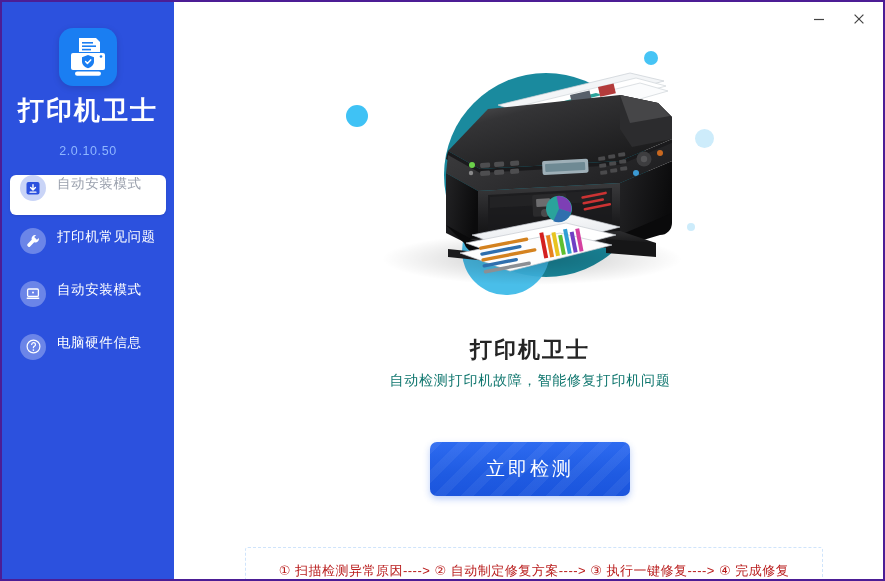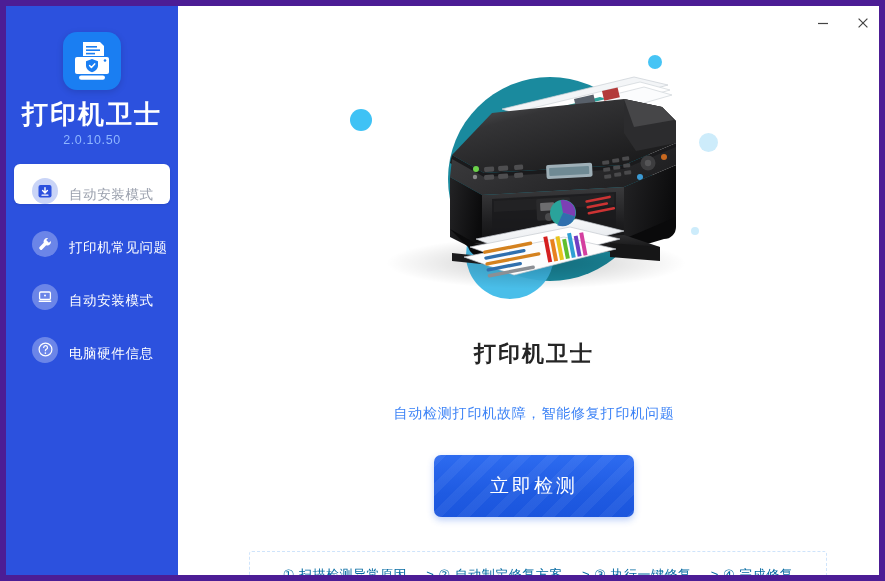--- a/index.html
+++ b/index.html
@@ -12,21 +12,21 @@
     overflow: hidden;
     font-family: "Liberation Sans", "DejaVu Sans", sans-serif;
     background: #ffffff;
   }
   #app {
     position: relative;
     width: 885px;
     height: 581px;
     background: #ffffff;
     box-sizing: border-box;
-    border: 6px solid #4c1d95;
+    border: 2px solid #4c1d95;
     overflow: hidden;
   }
 
   
   #sidebar {
     position: absolute;
     left: 0;
     top: 0;
     width: 172px;
     height: 581px;
@@ -50,36 +50,36 @@
   #brand-name {
     margin-top: 10px;
     text-align: center;
     color: #ffffff;
     font-size: 26px;
     font-weight: bold;
     letter-spacing: 2px;
     line-height: 1.1;
   }
   #brand-version {
-    margin-top: 4px;
+    margin-top: 19px;
     text-align: center;
     color: #8fb6ff;
     font-size: 12.5px;
     letter-spacing: 0.6px;
   }
   #nav {
     margin-top: 17px;
   }
   .nav-item {
     position: relative;
     height: 40px;
     margin: 0 8px 13px 8px;
     display: flex;
-    align-items: flex-end;
-    padding-left: 18px;
+    align-items: flex-start;
+    padding-left: 10px;
     box-sizing: border-box;
     border-radius: 6px;
     cursor: pointer;
   }
   .nav-item.active {
     background: #ffffff;
     box-shadow: 0 1px 3px rgba(0,0,0,0.10);
   }
   .nav-icon {
     width: 26px;
@@ -159,69 +159,70 @@
     text-align: center;
     font-size: 22px;
     color: #252525;
     font-weight: bold;
     letter-spacing: 2px;
     margin-top: 24px;
   }
   #subline {
     text-align: center;
     font-size: 14px;
-    color: #3b82f6;
+    color: #0f766e;
     letter-spacing: 0.8px;
-    margin-top: 36px;
+    margin-top: 7px;
   }
 
   #cta-wrap {
     display: flex;
     justify-content: center;
     margin-top: 32px;
   }
   #cta-button {
     width: 200px;
-    height: 62px;
+    height: 54px;
     border: 0;
     border-radius: 7px;
     color: #ffffff;
     font-size: 19px;
     letter-spacing: 3px;
     font-family: inherit;
     cursor: pointer;
     background-color: #2160e8;
     background-image:
       repeating-linear-gradient(135deg,
         rgba(255,255,255,0.055) 0px,
         rgba(255,255,255,0.055) 9px,
         rgba(255,255,255,0.0) 9px,
         rgba(255,255,255,0.0) 20px),
       linear-gradient(180deg, #2d6bf0 0%, #1f5be2 60%, #1b55dd 100%);
     box-shadow: 0 3px 7px rgba(33,96,232,0.30);
+    margin-top: 20px;
   }
 
   
   #steps-box {
     position: absolute;
     left: 71px;
     top: 508px;
     width: 578px;
     height: 48px;
     border: 1px dashed #cfe4fb;
     border-radius: 3px;
     display: flex;
     align-items: center;
     justify-content: center;
     box-sizing: border-box;
     background: #ffffff;
   }
   #steps-line {
     font-size: 13px;
-    color: #0369a1;
+    color: #b91c1c;
     letter-spacing: 0.5px;
     white-space: nowrap;
   }
 </style>
 </head>
 <body>
 
 <div id="app">
 
   <div id="sidebar">

